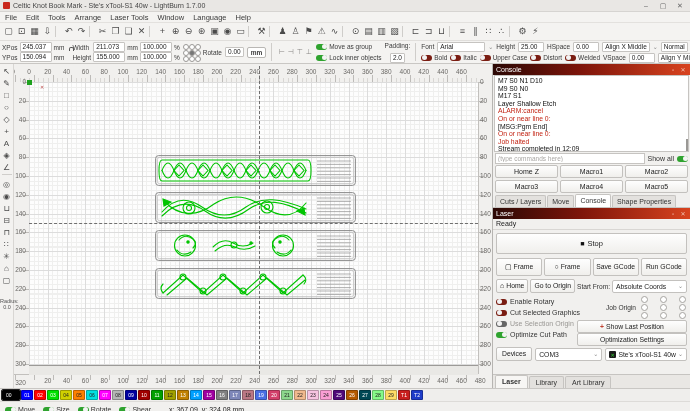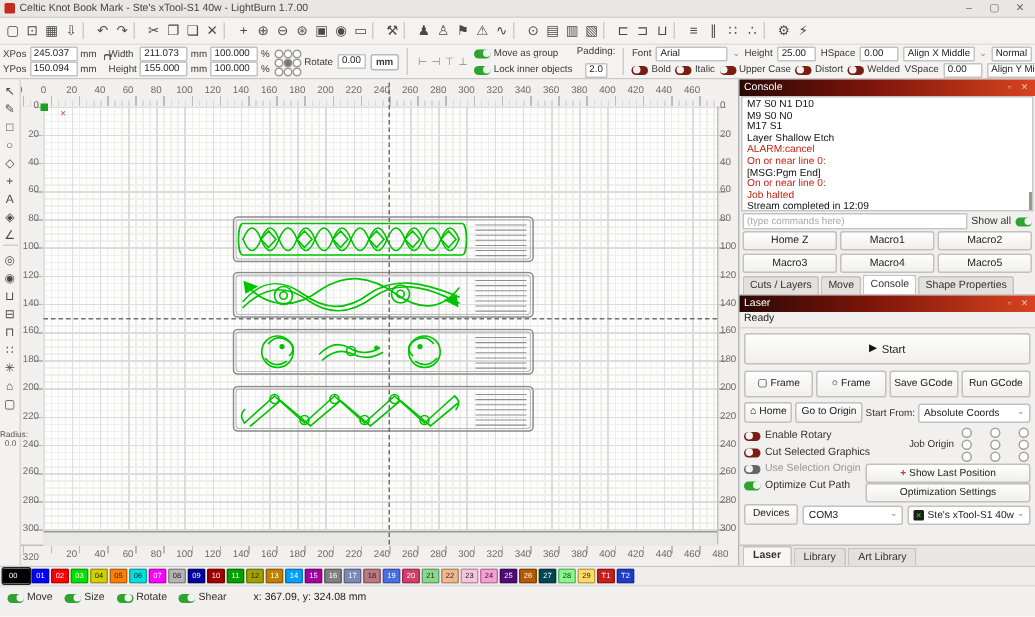--- a/index.html
+++ b/index.html
@@ -134,20 +134,31 @@
 
   <div class="titlebar">
     <span class="appicon"></span>
     <span class="wtitle">Celtic Knot Book Mark - Ste's xTool-S1 40w - LightBurn 1.7.00</span>
     <span class="wspace"></span>
     <span class="wbtn">–</span>
     <span class="wbtn">▢</span>
     <span class="wbtn">✕</span>
   </div>
 
+  <div class="menubar">
+
+  <span class="mitem">File</span>
+      <span class="mitem">Edit</span>
+      <span class="mitem">Tools</span>
+      <span class="mitem">Arrange</span>
+      <span class="mitem">Laser Tools</span>
+      <span class="mitem">Window</span>
+      <span class="mitem">Language</span>
+      <span class="mitem">Help</span>
+    </div>
 
   <div class="toolbar1">
 
   <span class="ticon">▢</span>
       <span class="ticon">⊡</span>
       <span class="ticon">▦</span>
       <span class="ticon">⇩</span>
       <span class="ticon sep"></span>
       <span class="ticon">↶</span>
       <span class="ticon">↷</span>
@@ -562,22 +573,22 @@
         </div>
 
       <div class="ptitle">
         <span class="pt-label">Laser</span>
         <span class="ptico">▫</span>
         <span class="ptico">✕</span>
       </div>
       <div class="ready">Ready</div>
       <div class="bigrow">
         <span class="btn bigbtn">
-            <span class="bicon">▶</span>
-            <span>Start</span>
+            <span class="bicon">■</span>
+            <span>Stop</span>
           </span>
       </div>
       <div class="framerow">
         <span class="btn fbtn">
             <span class="bicon">▢</span>
             <span>Frame</span>
           </span>
         <span class="btn fbtn">
             <span class="bicon">○</span>
             <span>Frame</span>

